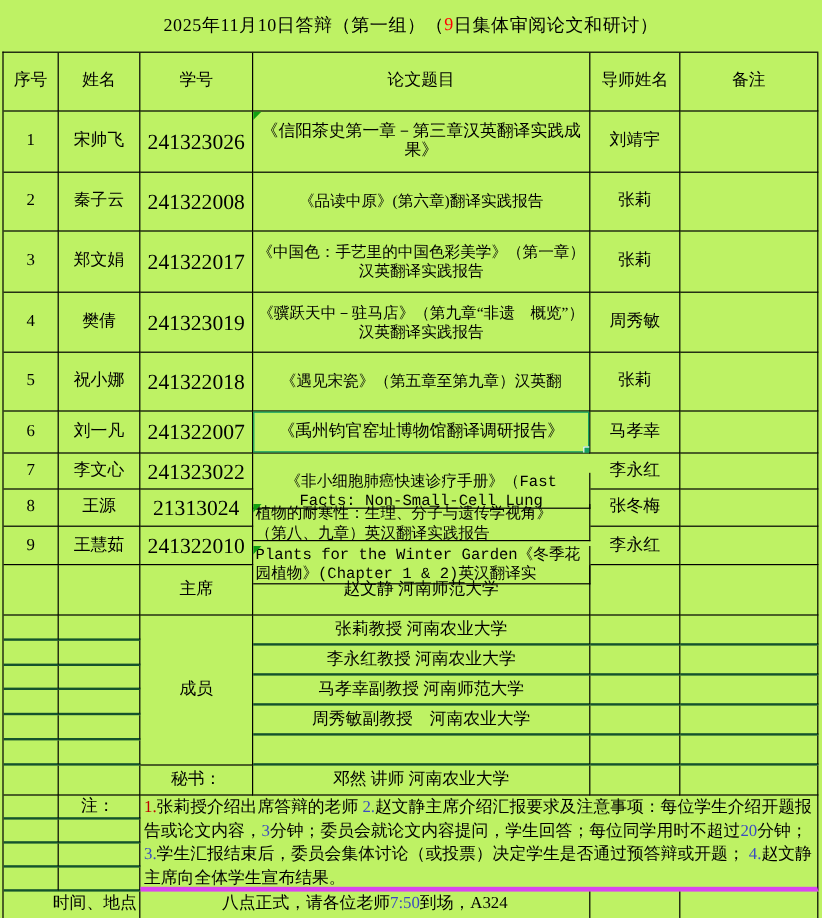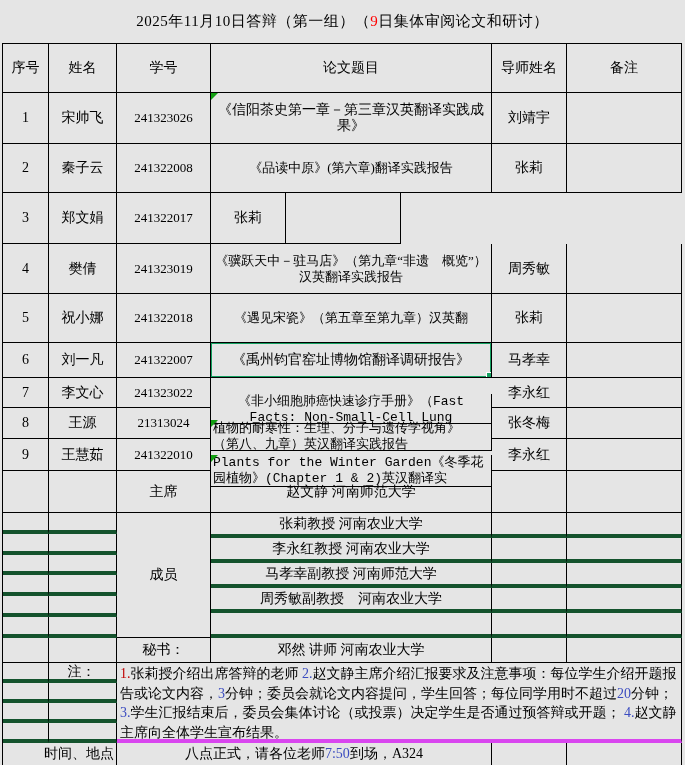--- a/index.html
+++ b/index.html
@@ -1,43 +1,43 @@
 <!DOCTYPE html>
 <html><head>
 <meta charset="utf-8">
 <style>
   html,body{margin:0;padding:0;background:#fff;}
   body{font-family:"Liberation Serif","DejaVu Serif",serif;color:#000;}
-  .page{position:relative;width:685px;height:765px;background:#e5e5e5;overflow:hidden;}
+  .page{position:relative;width:685px;height:765px;background:#bef264;overflow:hidden;}
   .sheet-title{height:43px;display:flex;align-items:center;justify-content:center;font-size:15px;letter-spacing:0.5px;}
   .tbl{margin-left:2px;width:679px;border-top:1px solid #000;border-left:1px solid #000;box-sizing:content-box;}
   .row{display:flex;}
   .cell{box-sizing:border-box;border-right:1px solid #000;border-bottom:1px solid #000;
         display:flex;align-items:center;justify-content:center;text-align:center;
         overflow:hidden;font-size:14px;line-height:16px;}
   .c1{width:46px}.c2{width:68px}.c3{width:94px}.c4{width:281px}.c5{width:75px}.c6{width:115px}
   .w114{width:114px}.w375{width:375px}.w565{width:565px}
   .h-header{height:49px}.h-r1{height:51px}.h-r2{height:49px}.h-r3{height:51px}.h-r4{height:50px}
   .h-r5{height:49px}.h-r6{height:35px}.h-r7{height:30px}.h-r8{height:31px}.h-r9{height:32px}
   .h-chair{height:42px}.h-members{height:125px}.h-sec{height:25px}.h-notes{height:80px}.h-bottom{height:23px}
   .thesis{padding:0 2px;position:relative;}
   .left{justify-content:flex-start;text-align:left;}
   .topalign{align-items:flex-start;}
   .f13{font-size:13px;}
   .mono{font-family:"Liberation Mono","DejaVu Sans Mono",monospace;font-size:13px;margin-top:16px;}
   .sans{font-family:"Liberation Sans","DejaVu Sans",sans-serif;font-size:13px;margin-top:12px;}
-  .id{font-size:13px;}
+  .id{font-size:18px;}
   .flag::before{content:'';position:absolute;left:0;top:0;width:0;height:0;
         border-top:7px solid #12a012;border-right:7px solid transparent;}
   .sel-box{position:absolute;left:-1px;top:-1px;right:-1px;bottom:-1px;
         border:2px solid #14a060;pointer-events:none;z-index:2;}
   .sel-box::after{content:'';position:absolute;right:-4px;bottom:-4px;width:6px;height:6px;
         background:#14a060;border:1px solid #fff;}
   .stack{box-sizing:border-box;display:flex;flex-direction:column;}
-  .stack>div{flex:1;box-sizing:border-box;border-right:1px solid #000;border-bottom:4px solid #14532d;
+  .stack>div{flex:1;box-sizing:border-box;border-right:1px solid #000;border-bottom:2px solid #14532d;
         display:flex;align-items:center;justify-content:center;overflow:hidden;font-size:14px;line-height:15px;}
   .note-cell{box-sizing:border-box;border-right:1px solid #000;border-bottom:4px solid #d946ef;
         padding:1px 3px;font-size:14px;line-height:19.5px;text-align:left;overflow:hidden;}
   .rlabel{justify-content:flex-end;text-align:right;padding-right:2px;}
 </style>
 </head>
 <body>
 
 <div class="page">
 
@@ -73,20 +73,21 @@
       <div class="cell c3 h-r2 id">241322008</div>
       <div class="cell c4 h-r2 thesis f13">《品读中原》(第六章)翻译实践报告</div>
       <div class="cell c5 h-r2">张莉</div>
       <div class="cell c6 h-r2"></div>
     </div>
 
     <div class="row h-r3">
       <div class="cell c1 h-r3">3</div>
       <div class="cell c2 h-r3">郑文娟</div>
       <div class="cell c3 h-r3 id">241322017</div>
+      <div class="cell c4 h-r3 thesis f13">《中国色：手艺里的中国色彩美学》（第一章）汉英翻译实践报告</div>
       <div class="cell c5 h-r3">张莉</div>
       <div class="cell c6 h-r3"></div>
     </div>
 
     <div class="row h-r4">
       <div class="cell c1 h-r4">4</div>
       <div class="cell c2 h-r4">樊倩</div>
       <div class="cell c3 h-r4 id">241323019</div>
       <div class="cell c4 h-r4 thesis f13">《骥跃天中－驻马店》（第九章“非遗　概览”）汉英翻译实践报告</div>
       <div class="cell c5 h-r4">周秀敏</div>

